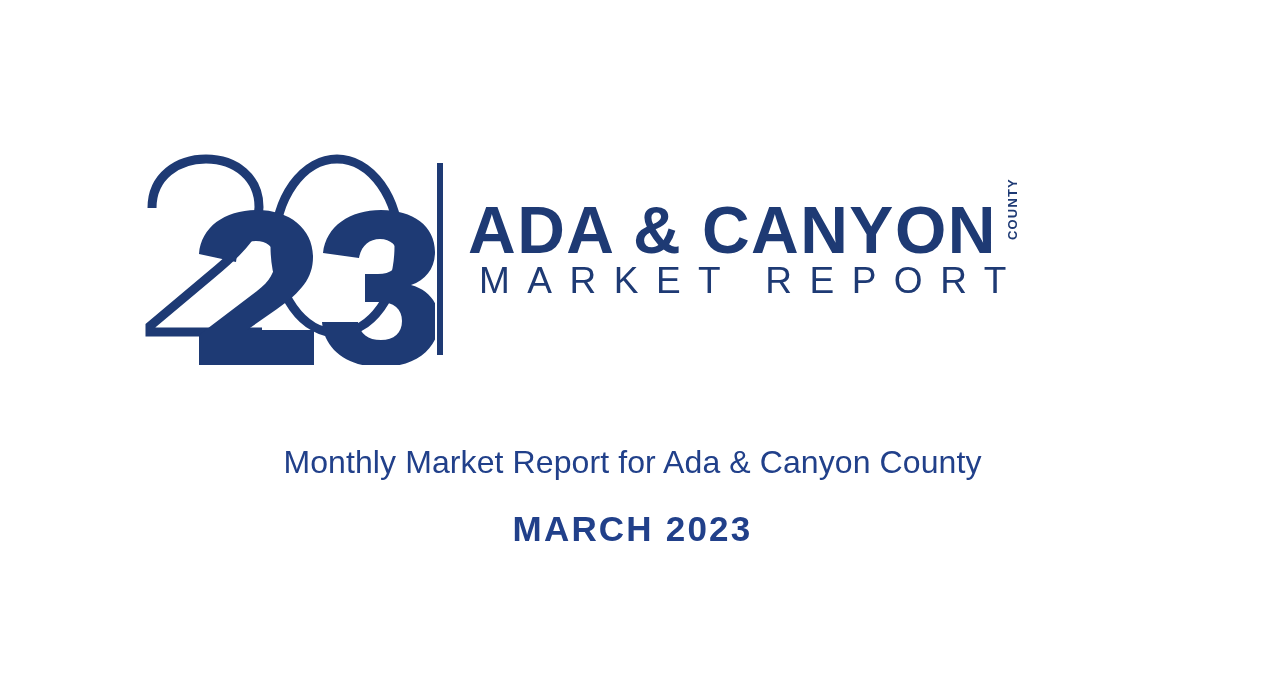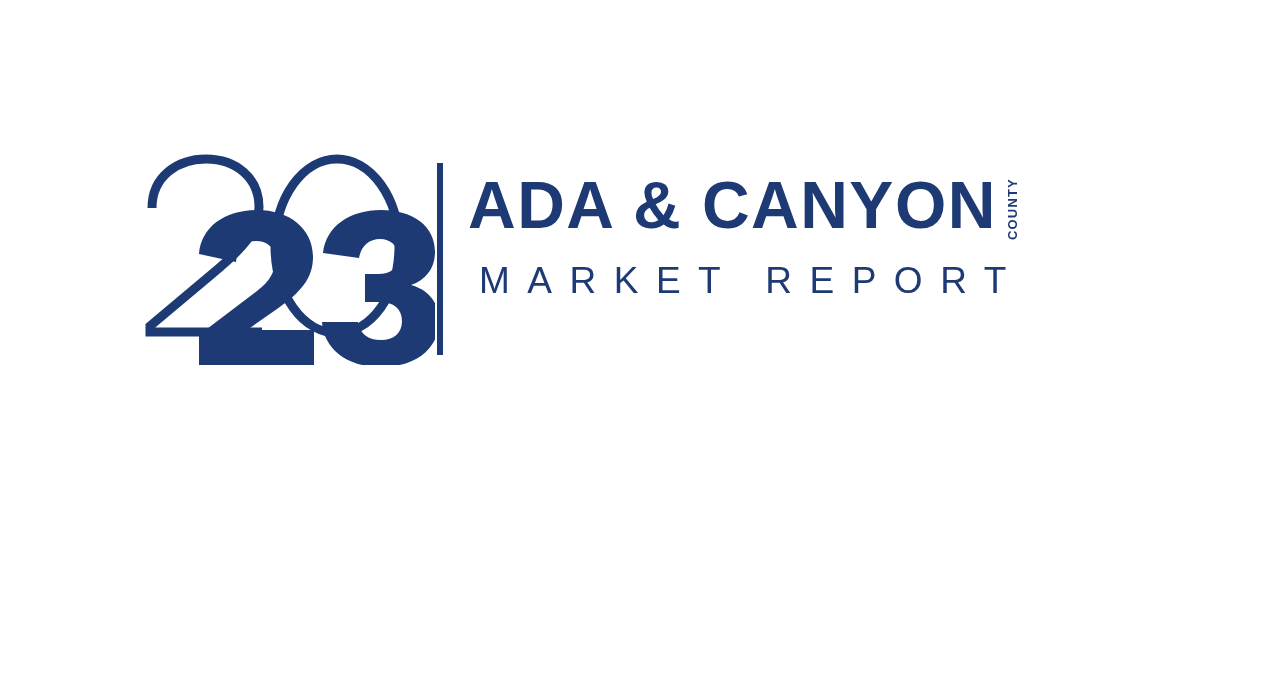--- a/index.html
+++ b/index.html
@@ -76,20 +76,21 @@
     display: flex;
     align-items: flex-start;
   }
   .brand-main {
     font-size: 66px;
     font-weight: 700;
     color: #1e3a74;
     letter-spacing: 1.5px;
     line-height: 1;
     white-space: nowrap;
+    margin-top: 25px;
   }
   .brand-county {
     font-size: 13px;
     font-weight: 700;
     color: #1e3a74;
     letter-spacing: 1.2px;
     line-height: 1;
     white-space: nowrap;
     writing-mode: vertical-rl;
     transform: rotate(180deg);
@@ -200,15 +201,17 @@
 
     <div class="title-block">
       <div class="brand-row">
         <div class="brand-main">ADA &amp; CANYON</div>
         <div class="brand-county">COUNTY</div>
       </div>
       <div class="brand-sub">MARKET REPORT</div>
     </div>
   </div>
 
-
+  <div class="subtitle">Monthly Market Report for Ada &amp; Canyon County</div>
+
+  <div class="report-date">MARCH 2023</div>
 
 </div>
 
 </body></html>

